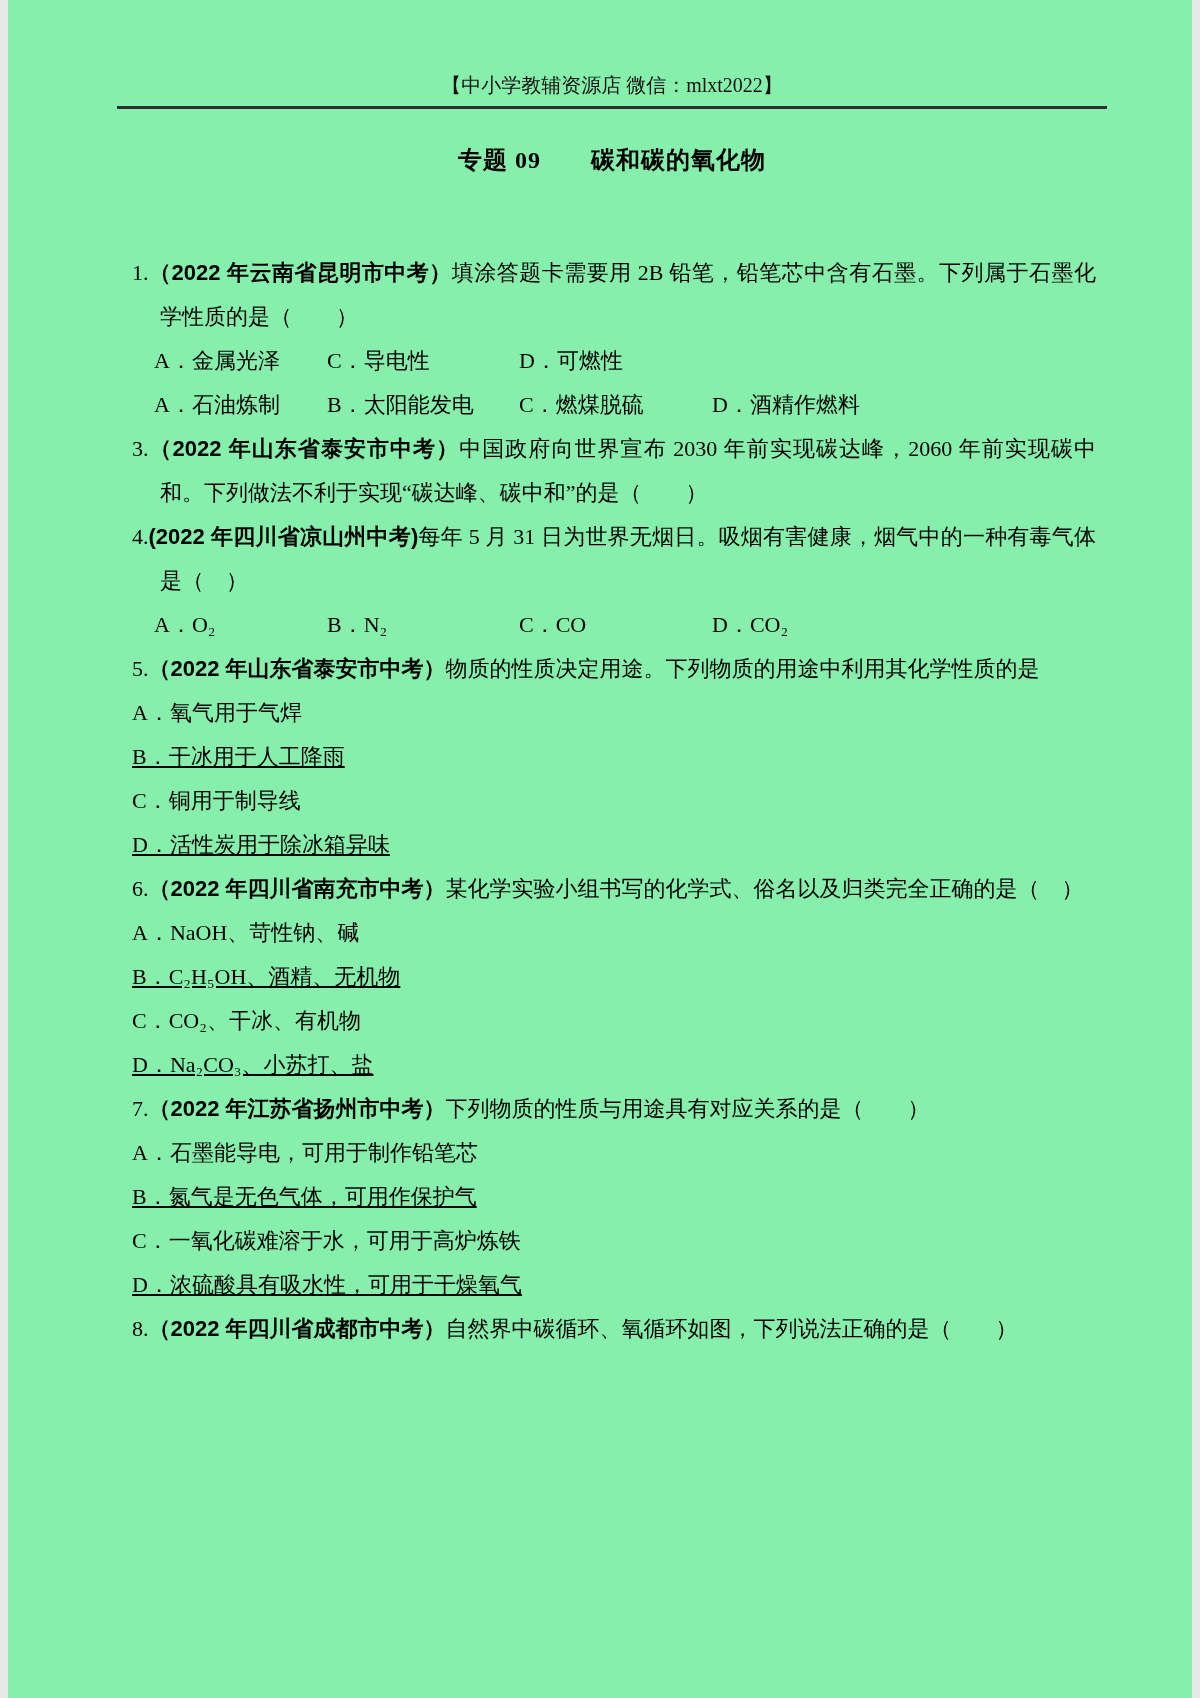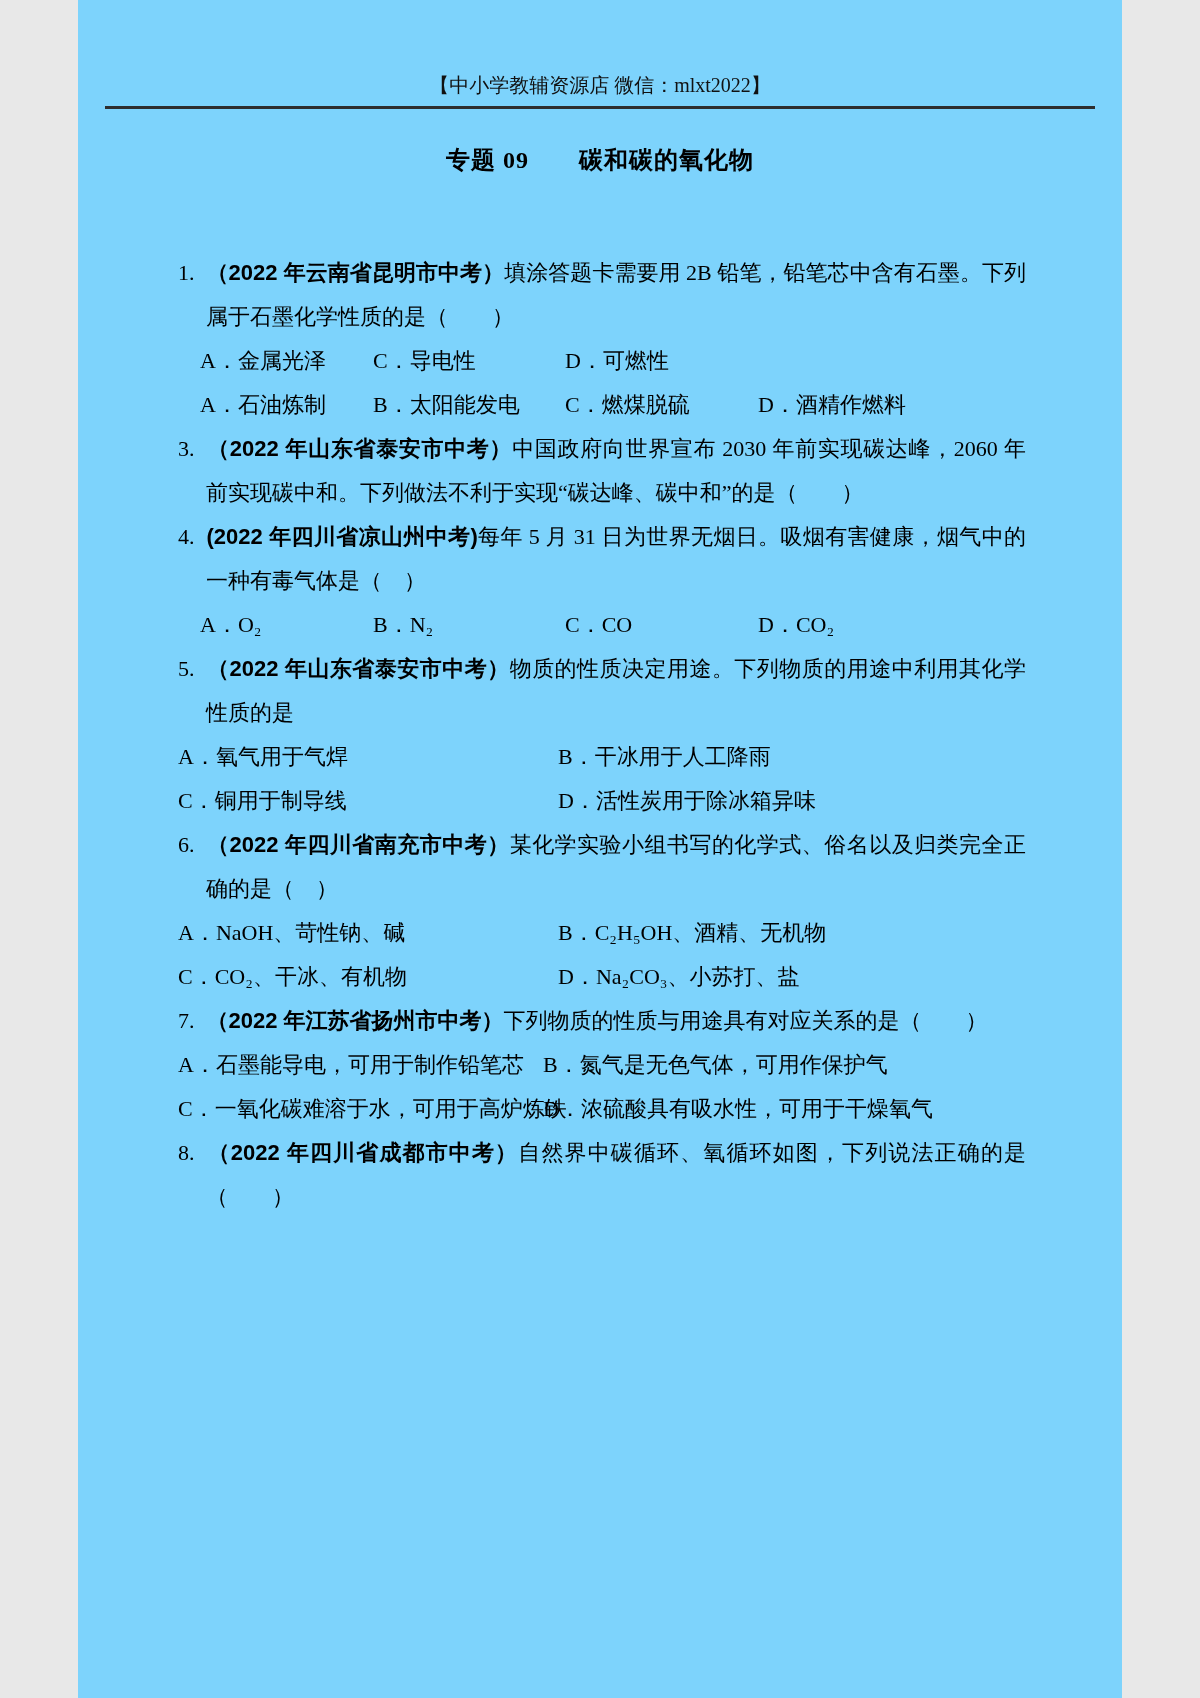--- a/index.html
+++ b/index.html
@@ -1,25 +1,26 @@
 <!DOCTYPE html>
 <html lang="zh"><head>
 <meta charset="utf-8">
 <style>
   html, body { margin: 0; padding: 0; background: #e8e8e8; }
   .page {
-    width: 1044px;
+    width: 1184px;
     height: 1698px;
     margin: 0 auto;
-    background: #7dd3fc;
+    background: #86efac;
     color: #000000;
     font-family: "Liberation Serif", "DejaVu Serif", serif;
     position: relative;
     overflow: hidden;
     box-sizing: border-box;
+    padding-left: 24px;
   }
   .header-text {
     padding-top: 72px;
     text-align: center;
     font-size: 20px;
     line-height: 26px;
     color: #111111;
   }
   .header-rule {
     width: 990px;
@@ -44,35 +45,34 @@
   .question { margin: 0; }
   .qtext {
     margin: 0;
     padding-left: 28px;
     text-indent: -28px;
     text-align: justify;
   }
   .qsrc {
     font-weight: bold;
     font-family: "Liberation Sans", "DejaVu Sans", sans-serif;
-    margin-left: 12px;
   }
   .opts4 {
     display: flex;
     padding-left: 22px;
   }
   .opts4 .opt { display: block; white-space: nowrap; }
   .opts4 .opt:nth-child(1) { width: 173px; }
   .opts4 .opt:nth-child(2) { width: 192px; }
   .opts4 .opt:nth-child(3) { width: 193px; }
   .opts4 .opt:nth-child(4) { flex: 1; }
-  .optrow { display: flex; }
+  .optrow { display: flex; flex-direction: column; }
   .optrow .c1 { width: 380px; white-space: nowrap; }
   .optrow.narrow .c1 { width: 365px; }
-  .optrow .c2 { flex: 1; white-space: nowrap; }
+  .optrow .c2 { flex: 1; white-space: nowrap; text-decoration: underline; }
 </style>
 </head>
 <body>
 
 <div class="page">
 
   <div class="header">
     <div class="header-text">【中小学教辅资源店 微信：mlxt2022】</div>
     <div class="header-rule"></div>
   </div>

